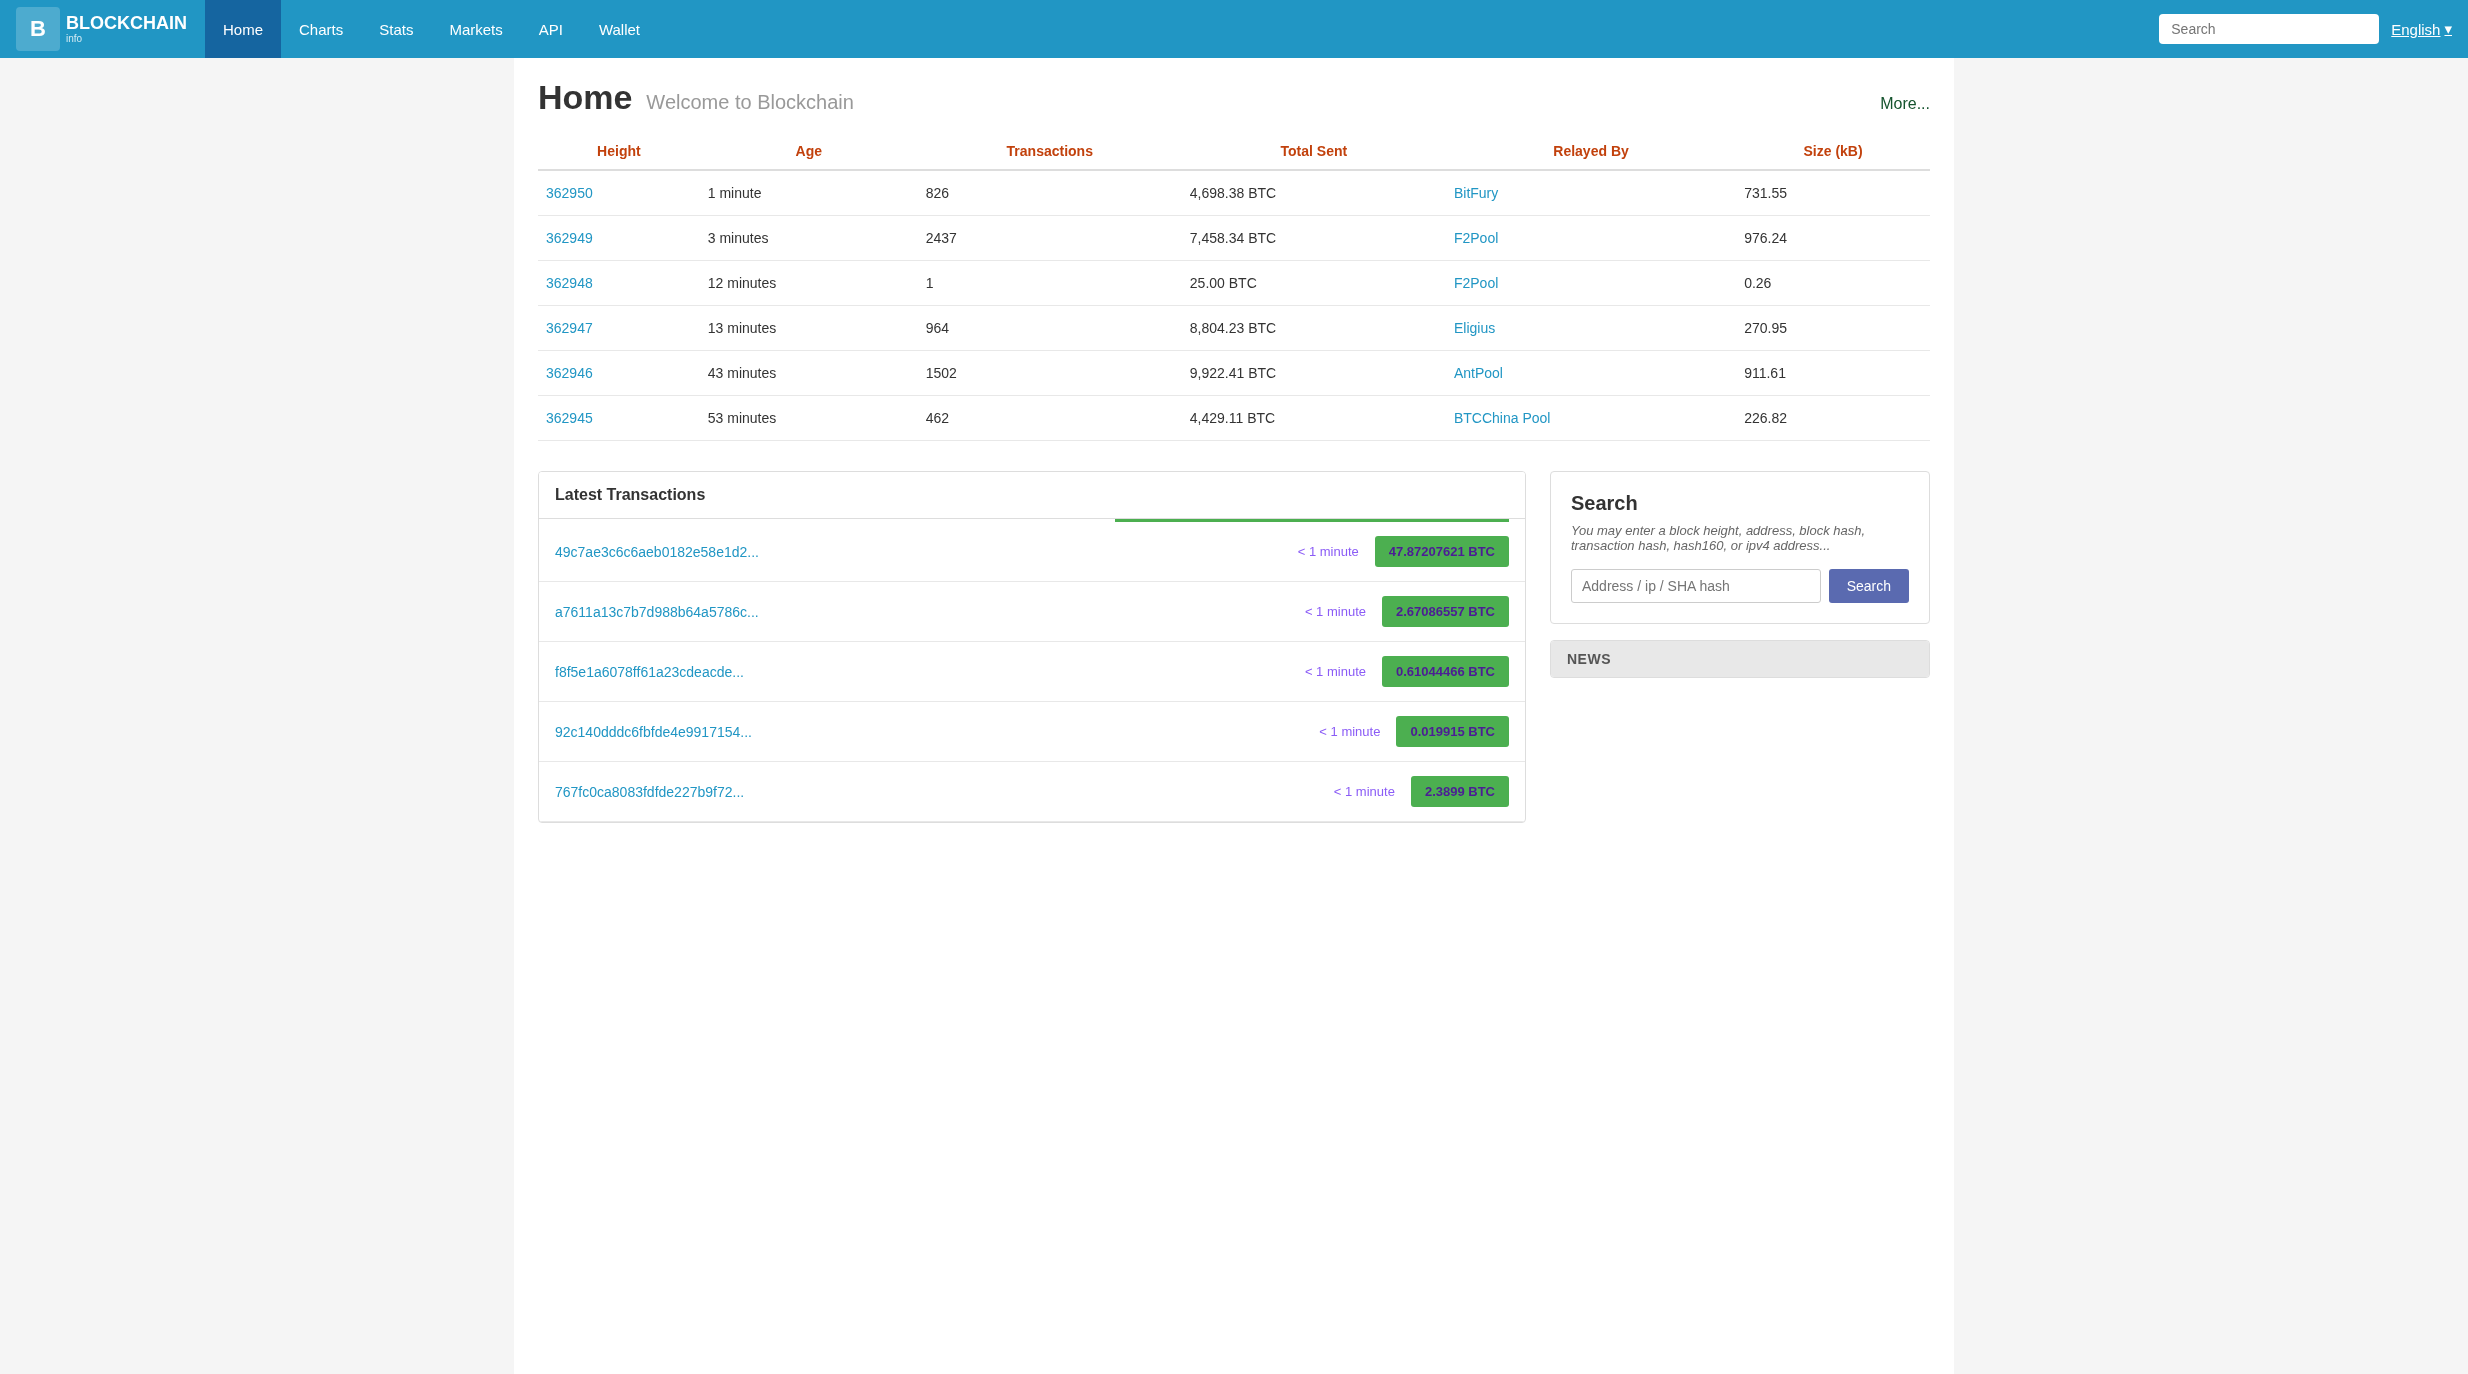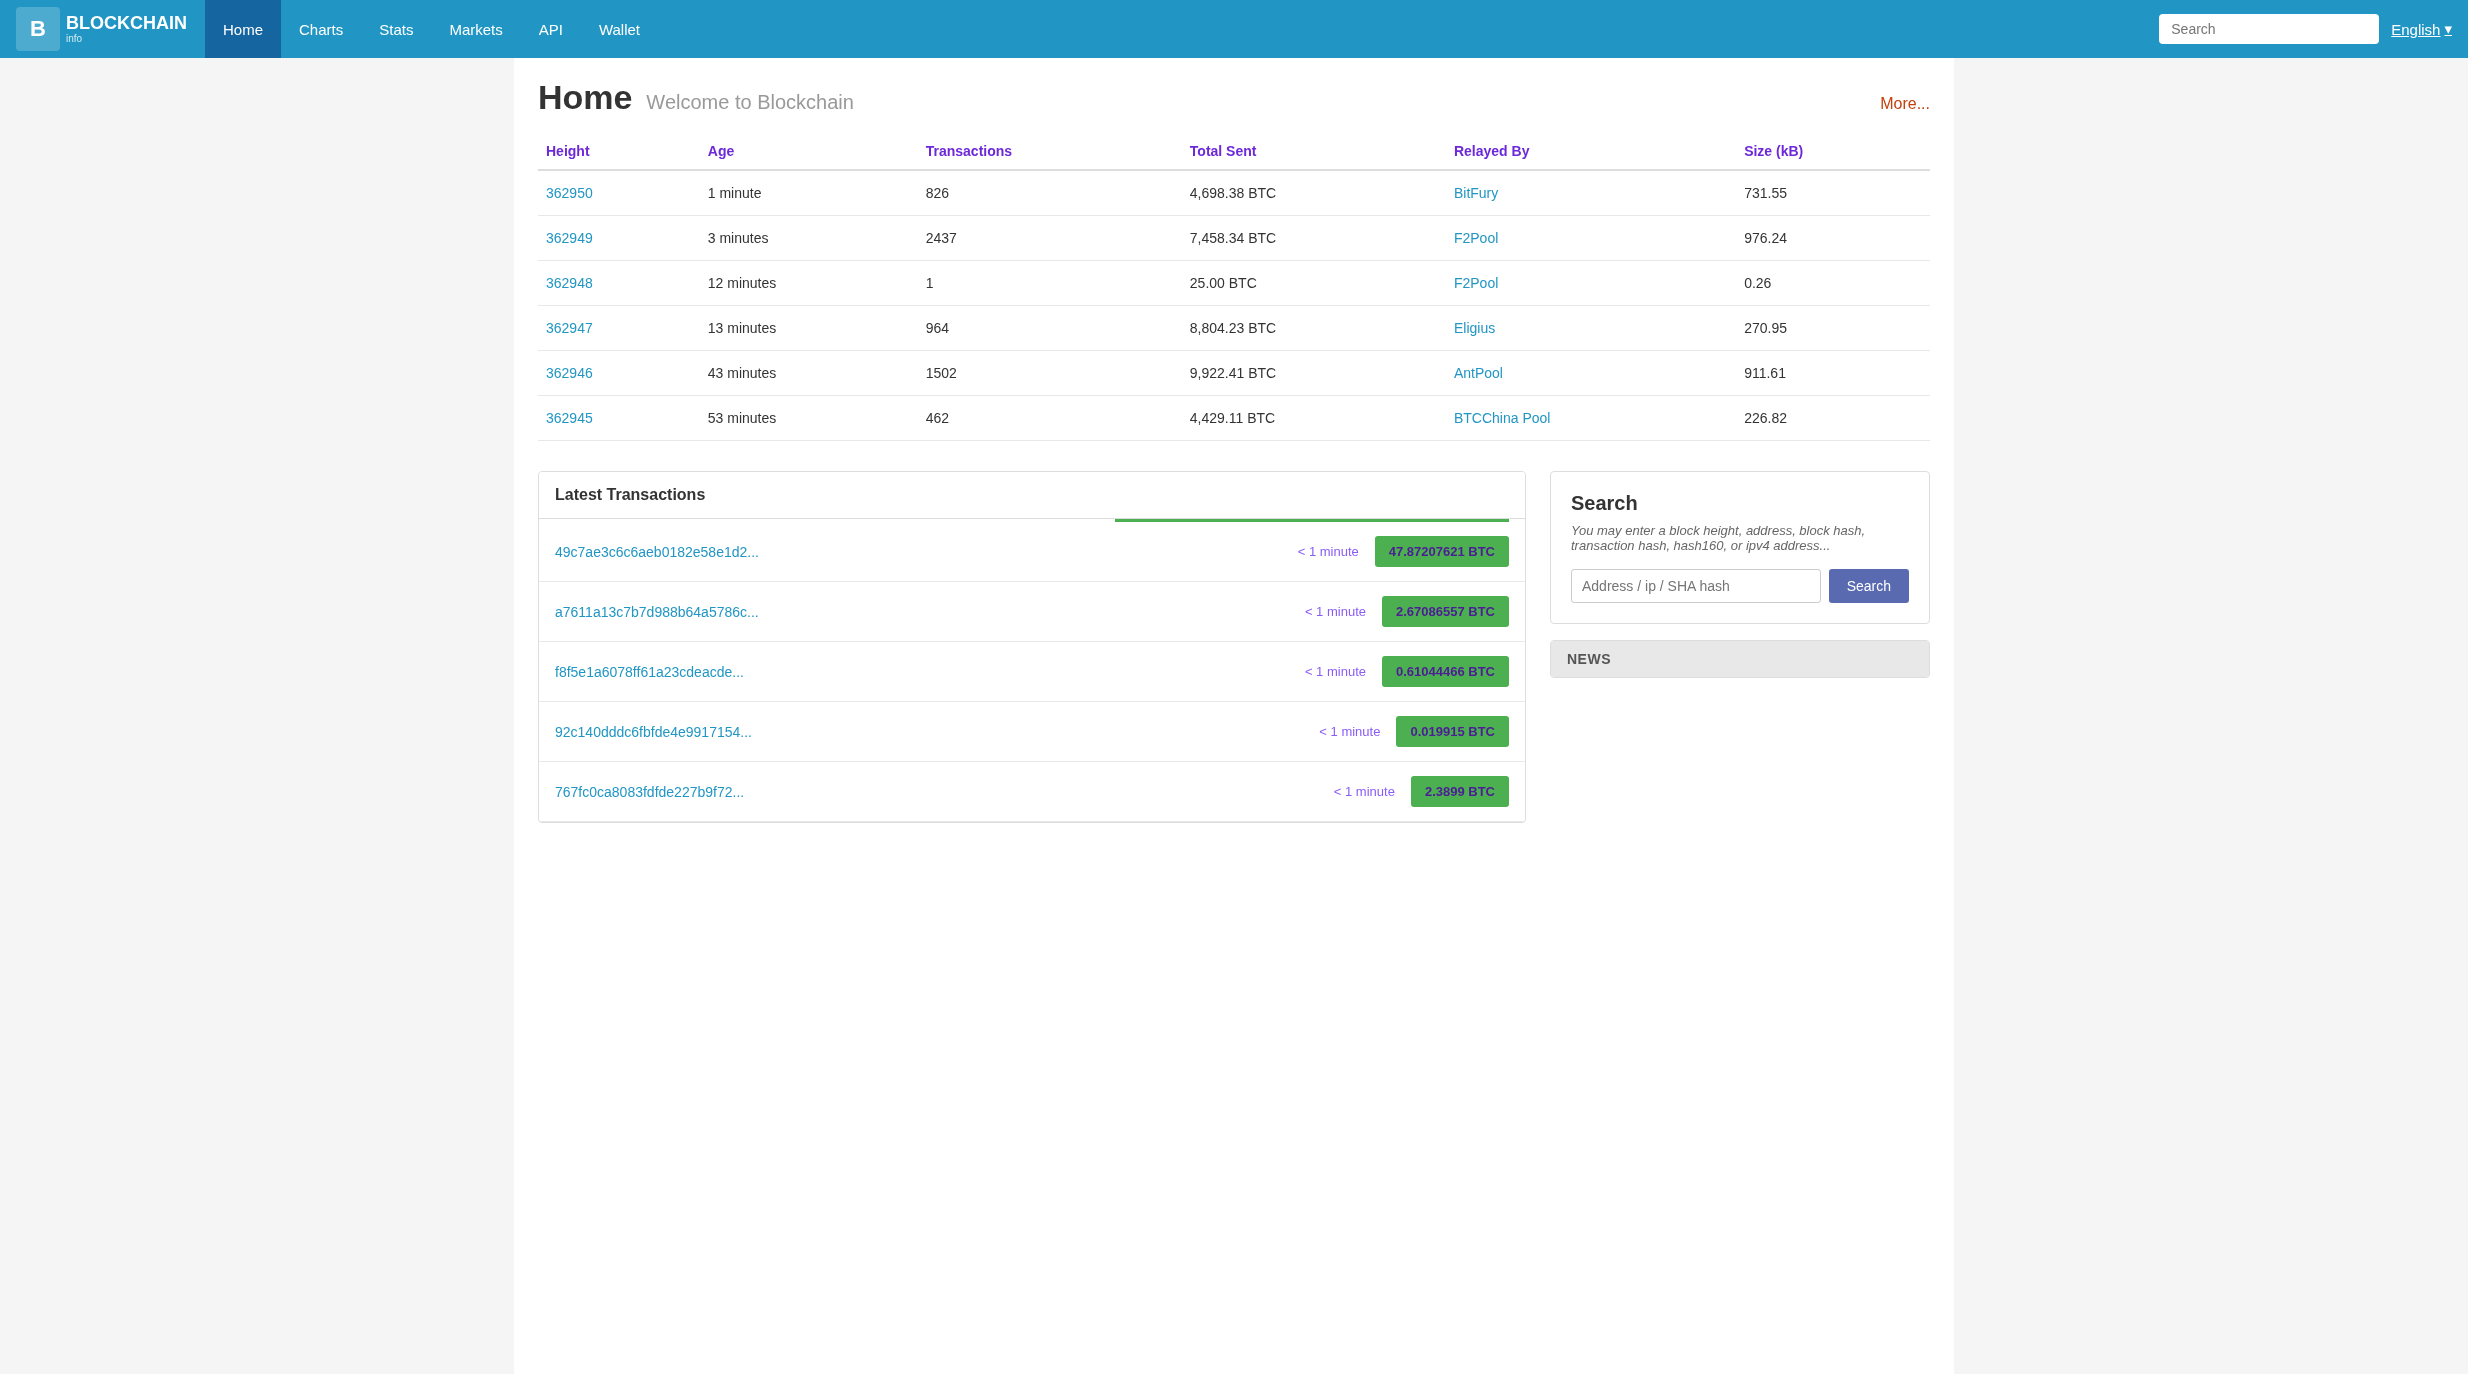--- a/index.html
+++ b/index.html
@@ -109,37 +109,37 @@
       font-weight: bold;
       color: #333;
     }
     .page-subtitle {
       font-size: 20px;
       color: #999;
       margin-left: 10px;
       font-weight: normal;
     }
     .more-link {
-      color: #c2410c;
+      color: #14532d;
       text-decoration: none;
       font-size: 16px;
     }
 
     
     .blocks-table {
       width: 100%;
       border-collapse: collapse;
       margin-bottom: 30px;
     }
     .blocks-table th {
-      text-align: left;
+      text-align: center;
       padding: 10px 8px;
       font-weight: bold;
       font-size: 14px;
-      color: #6d28d9;
+      color: #c2410c;
       border-bottom: 2px solid #ddd;
     }
     .blocks-table td {
       padding: 14px 8px;
       border-bottom: 1px solid #e8e8e8;
       font-size: 14px;
     }
     .blocks-table a {
       color: #2196C4;
       text-decoration: none;

